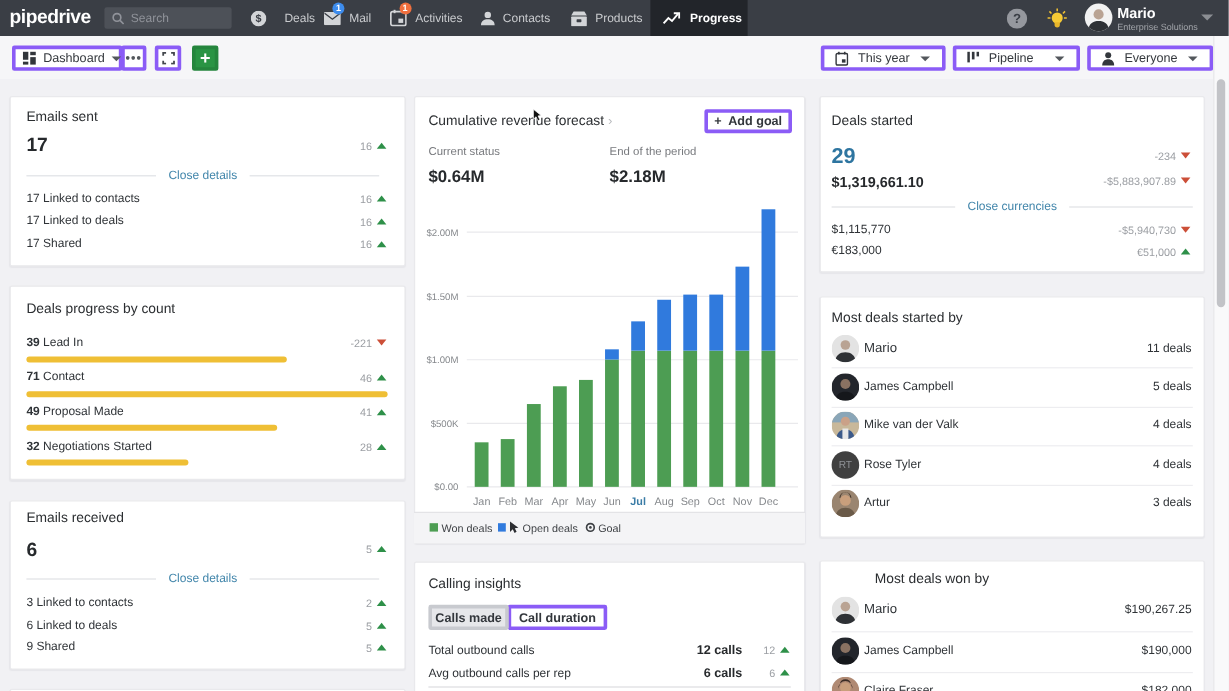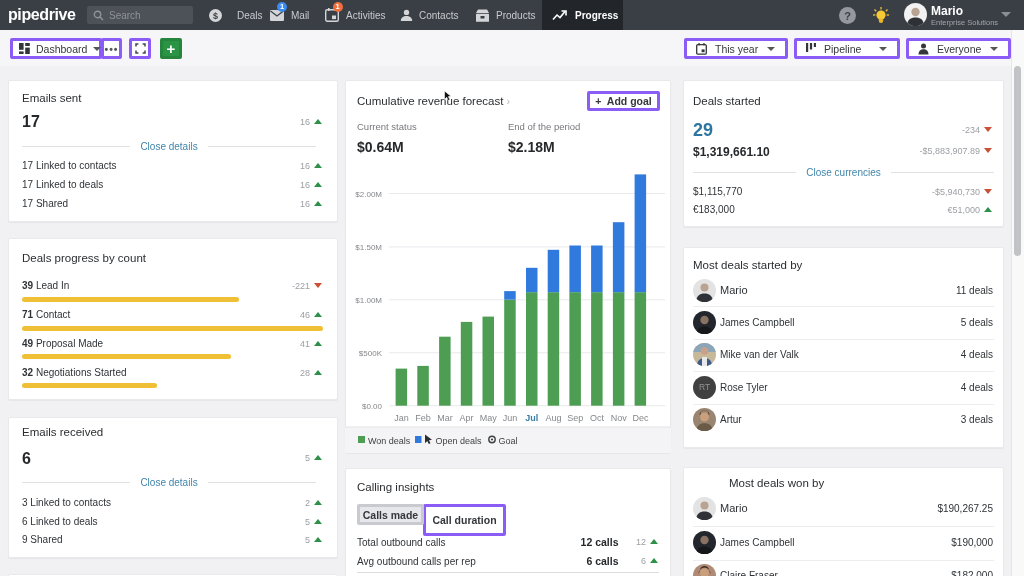--- a/index.html
+++ b/index.html
@@ -300,21 +300,21 @@
     <text x="153.5" y="363.5">Goal</text>
   </g>
 </svg>
 
 <svg class="abs" style="left:444px; top:91px;" width="8" height="11" viewBox="0 0 8 11">
     <path d="M0.5 0 L0.5 8.4 L2.7 6.3 L4.2 9.6 L5.9 8.8 L4.4 5.6 L7 5.3 Z" fill="#111" stroke="#fff" stroke-width="0.6"></path>
   </svg>
 
 <div class="ctitle" style="left:357px; top:481px;">Calling insights</div>
 <div class="tbtn" style="left:357px; top:504px; width:67px; height:21px; justify-content:center; font-weight:bold; font-size:10.5px; background:#e6e7ea; border-color:#c8cacf; z-index:2;">Calls made</div>
-<div class="tbtn" style="left:423px; top:504px; width:83px; height:32px; justify-content:center; font-weight:bold; font-size:10.5px;">Call duration</div>
+<div class="tbtn" style="left:423px; top:504px; width:83px; height:21px; justify-content:center; font-weight:bold; font-size:10.5px;">Call duration</div>
 <div class="abs" style="left:357px; top:537px; font-size:10px; color:#2f3337;">Total outbound calls</div>
 <div class="abs" style="right:405.5px; top:536px; font-size:10.5px; font-weight:bold; color:#26292c;">12 calls</div>
 <div class="rval" style="right:366px; top:537px;">12<span class="arr-up"></span></div>
 <div class="abs" style="left:357px; top:556px; font-size:10px; color:#2f3337;">Avg outbound calls per rep</div>
 <div class="abs" style="right:405.5px; top:555px; font-size:10.5px; font-weight:bold; color:#26292c;">6 calls</div>
 <div class="rval" style="right:366px; top:556px;">6<span class="arr-up"></span></div>
 <div class="sep" style="left:357px; top:572px; width:302px; background:#dcdce0;"></div>
 
 <div class="card" style="left:683px; top:80px; width:321px; height:147px;"></div>
 <div class="card" style="left:683px; top:247px; width:321px; height:201px;"></div>

